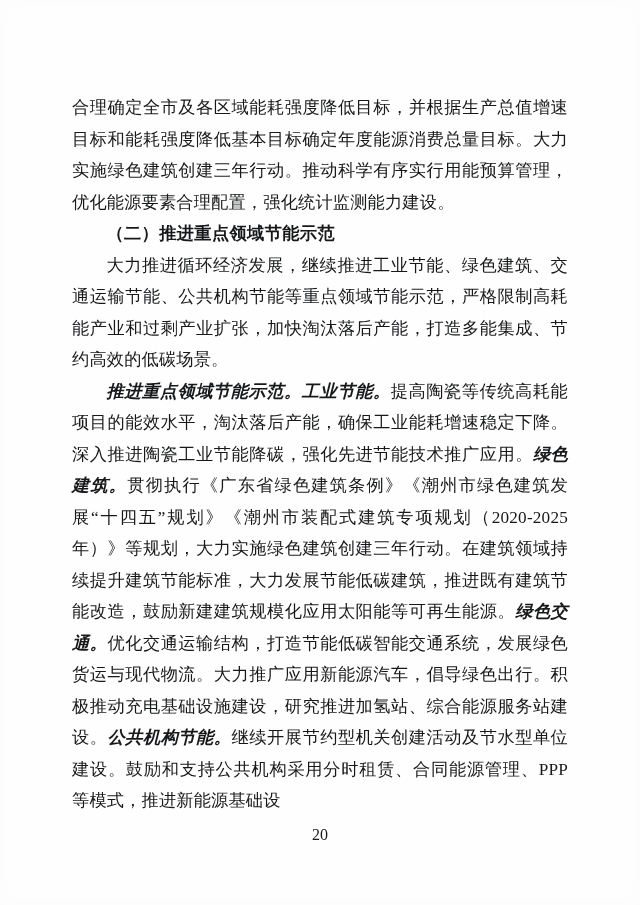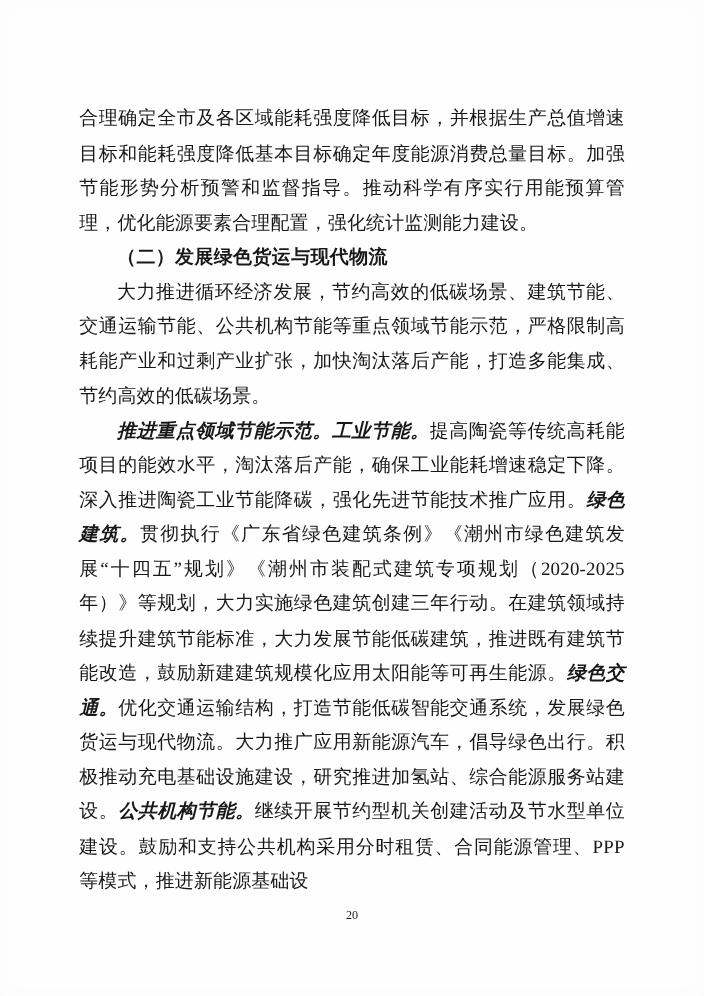--- a/index.html
+++ b/index.html
@@ -46,42 +46,42 @@
   .b {
     font-weight: bold;
     font-style: italic;
   }
   .page-number {
     position: absolute;
     left: 0;
     right: 0;
     top: 826px;
     text-align: center;
-    font-size: 11px;
+    font-size: 16px;
     font-family: "Liberation Serif", serif;
     color: #1a1a1a;
   }
   .noise-edge {
     position: absolute;
     inset: 0;
     pointer-events: none;
     box-shadow: inset 0 0 26px rgba(0,0,0,0.012);
   }
 </style>
 </head>
 <body>
 
 <div class="page">
   <div class="doc-body">
 
-    <p class="para">合理确定全市及各区域能耗强度降低目标，并根据生产总值增速目标和能耗强度降低基本目标确定年度能源消费总量目标。加强节能形势分析预警和监督指导。推动科学有序实行用能预算管理，优化能源要素合理配置，强化统计监测能力建设。</p>
+    <p class="para">合理确定全市及各区域能耗强度降低目标，并根据生产总值增速目标和能耗强度降低基本目标确定年度能源消费总量目标。大力实施绿色建筑创建三年行动。推动科学有序实行用能预算管理，优化能源要素合理配置，强化统计监测能力建设。</p>
 
-    <p class="heading">（二）发展绿色货运与现代物流</p>
+    <p class="heading">（二）推进重点领域节能示范</p>
 
-    <p class="para indent">大力推进循环经济发展，节约高效的低碳场景、建筑节能、交通运输节能、公共机构节能等重点领域节能示范，严格限制高耗能产业和过剩产业扩张，加快淘汰落后产能，打造多能集成、节约高效的低碳场景。</p>
+    <p class="para indent">大力推进循环经济发展，继续推进工业节能、绿色建筑、交通运输节能、公共机构节能等重点领域节能示范，严格限制高耗能产业和过剩产业扩张，加快淘汰落后产能，打造多能集成、节约高效的低碳场景。</p>
 
     <p class="para indent">
       <span class="b">推进重点领域节能示范。工业节能。</span><span>提高陶瓷等传统高耗能项目的能效水平，淘汰落后产能，确保工业能耗增速稳定下降。深入推进陶瓷工业节能降碳，强化先进节能技术推广应用。</span><span class="b">绿色建筑。</span><span>贯彻执行《广东省绿色建筑条例》《潮州市绿色建筑发展“十四五”规划》《潮州市装配式建筑专项规划（2020-2025 年）》等规划，大力实施绿色建筑创建三年行动。在建筑领域持续提升建筑节能标准，大力发展节能低碳建筑，推进既有建筑节能改造，鼓励新建建筑规模化应用太阳能等可再生能源。</span><span class="b">绿色交通。</span><span>优化交通运输结构，打造节能低碳智能交通系统，发展绿色货运与现代物流。大力推广应用新能源汽车，倡导绿色出行。积极推动充电基础设施建设，研究推进加氢站、综合能源服务站建设。</span><span class="b">公共机构节能。</span><span>继续开展节约型机关创建活动及节水型单位建设。鼓励和支持公共机构采用分时租赁、合同能源管理、PPP 等模式，推进新能源基础设</span>
     </p>
 
   </div>
 
   <div class="page-number">20</div>
   <div class="noise-edge"></div>
 </div>

